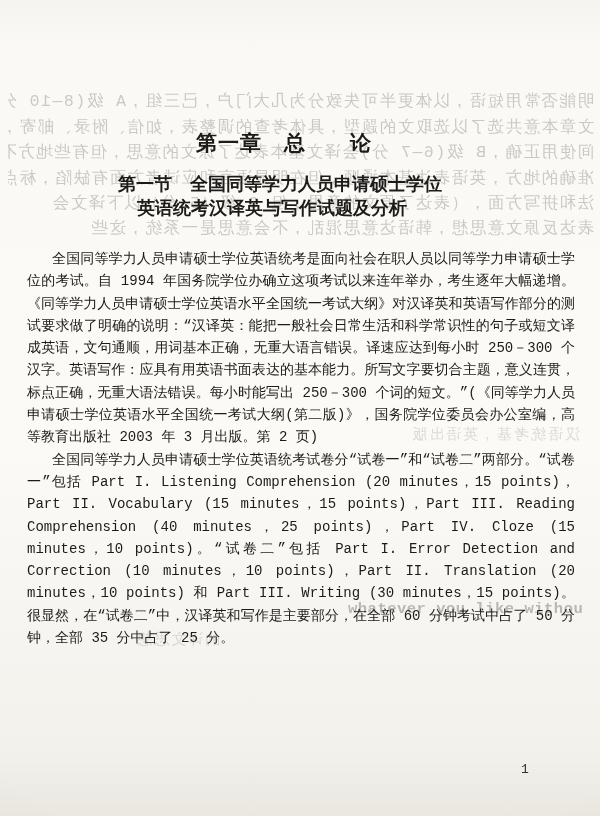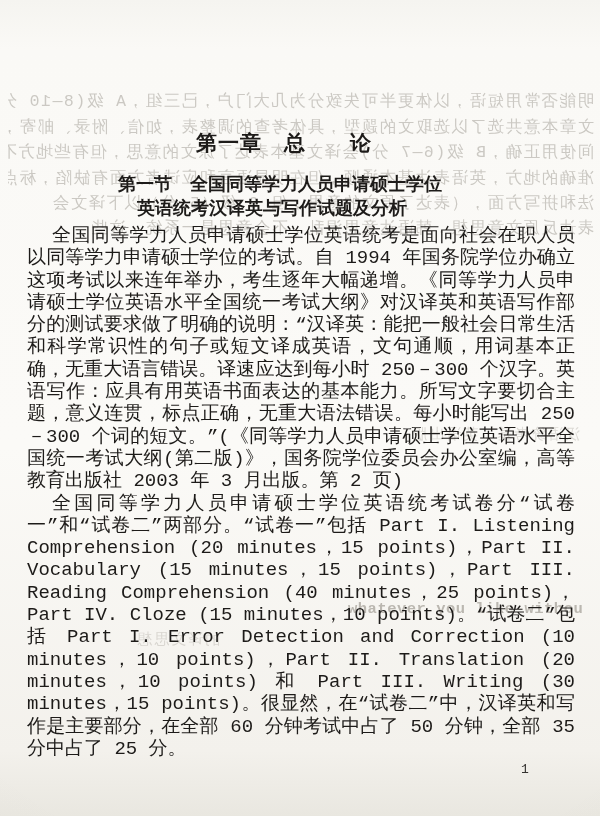--- a/index.html
+++ b/index.html
@@ -47,22 +47,22 @@
     text-align:center;font-size:21px;font-weight:bold;letter-spacing:1px;
     transform:translateX(-16px);margin:0;
   }
   .section-title{
     position:absolute;left:0;width:600px;z-index:2;
     text-align:center;font-size:18px;font-weight:bold;margin:0;
   }
   .sec1{top:172px;transform:translateX(-20px);}
   .sec2{top:196px;transform:translateX(-28px);}
   .body-text{
-    position:absolute;top:225px;left:27px;width:548px;z-index:2;
-    font-size:19px;line-height:22.3px;
+    position:absolute;top:248px;left:27px;width:548px;z-index:2;
+    font-size:14px;line-height:22.3px;
     text-align:justify;
   }
   .body-text p{margin:0;text-indent:25px;}
   .page-number{
     position:absolute;top:762px;left:521px;z-index:2;
     font-size:13px;color:#34322f;
   }
 </style>
 </head>
 <body>

